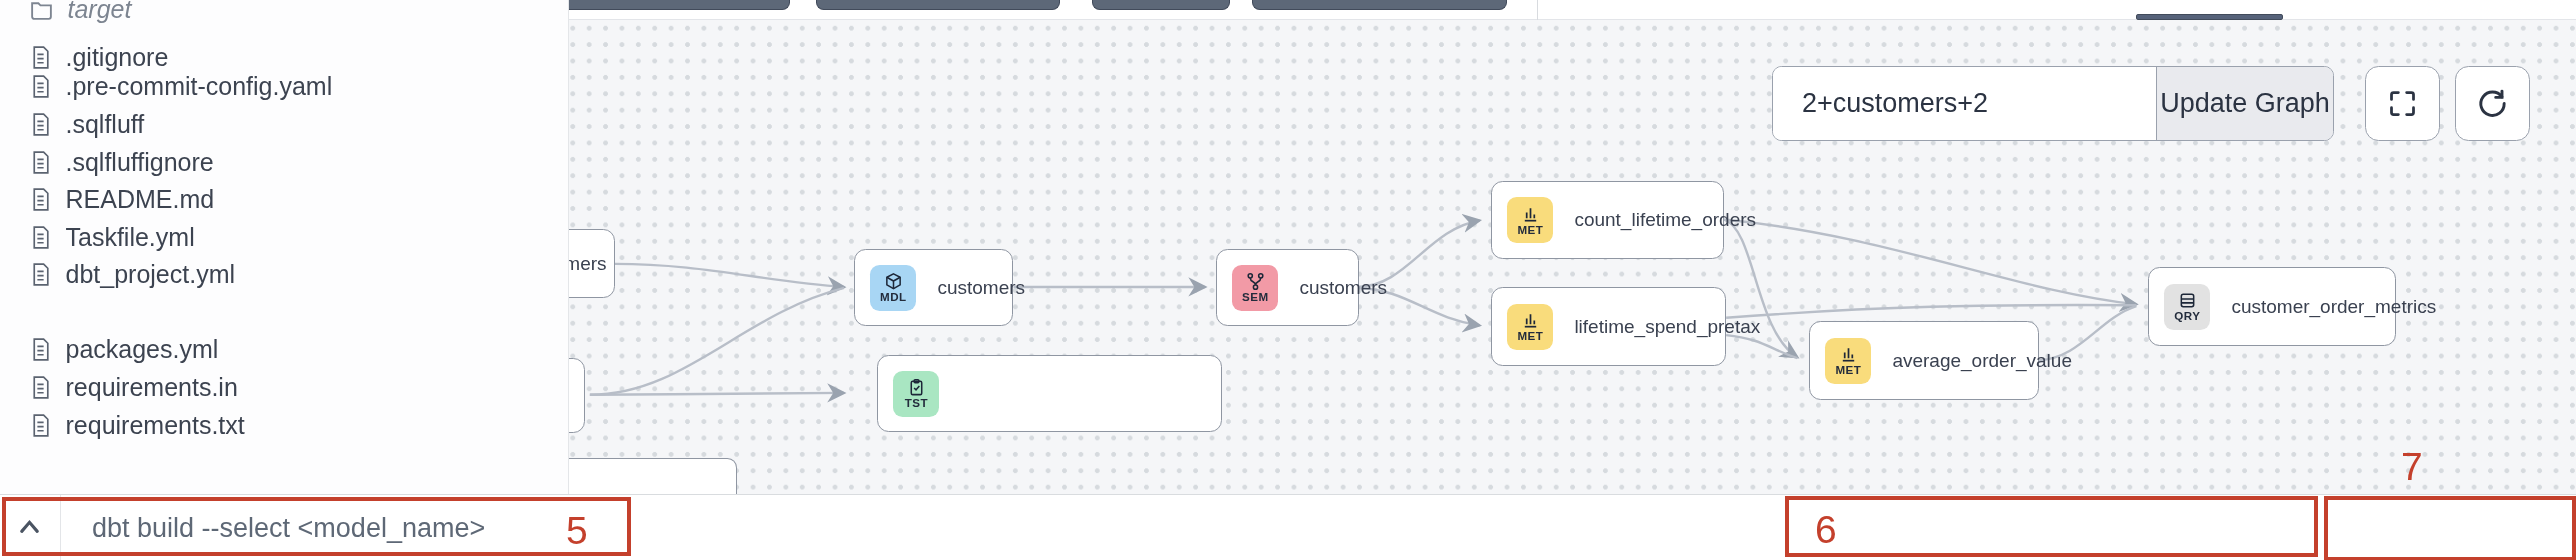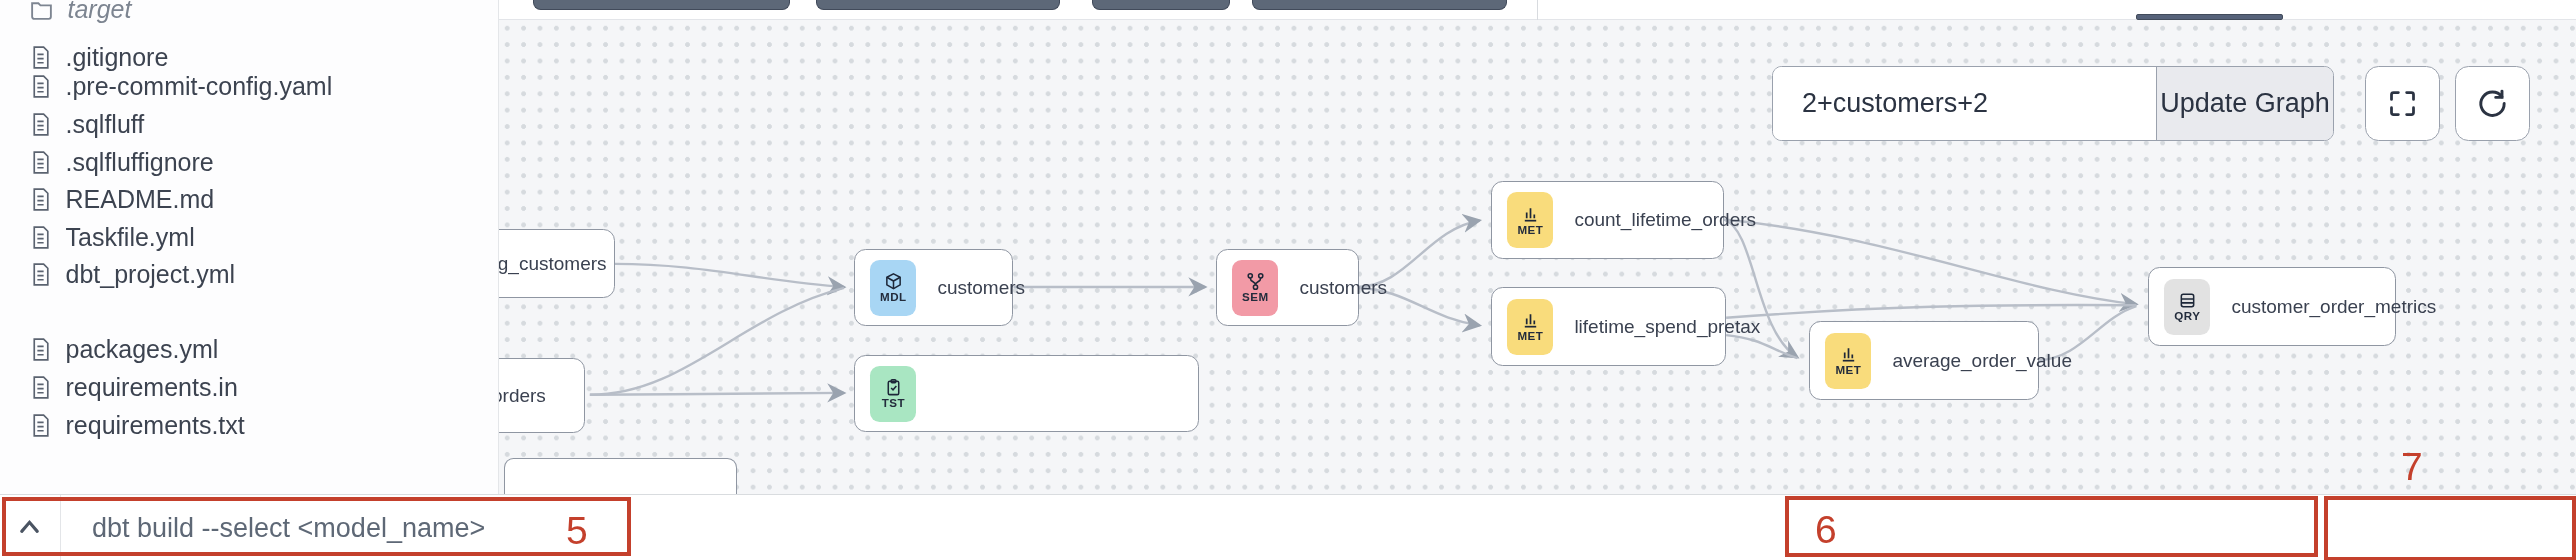--- a/index.html
+++ b/index.html
@@ -29,21 +29,21 @@
   .strip-divider { position:absolute; top:0; width:1px; height:20px; background:#d8dbdf; }
   .tab-indicator { position:absolute; top:13.5px; height:6.7px; background:#56627a; border-radius:1.9px; border:1px solid #424b5b; }
 
   
   .node {
     position:absolute; background:#fff; border:1.9px solid #8f96a2; border-radius:11.6px;
     display:flex; align-items:center; gap:21px; padding-left:15.4px;
   }
   .node-label { font-size:19px; color:#3a4150; white-space:nowrap; }
   .badge {
-    width:46px; height:56px; border-radius:9.6px; flex:0 0 auto;
+    width:46px; height:46px; border-radius:9.6px; flex:0 0 auto;
     display:flex; flex-direction:column; align-items:center; justify-content:center;
   }
   .badge svg { display:block; }
   .badge-label { font-size:11.6px; font-weight:bold; color:#232c3c; line-height:11.6px; letter-spacing:0.5px; }
   .b-mdl { background:#a8d6f4; }
   .b-sem { background:#f29aa6; }
   .b-met { background:#f9dc7c; }
   .b-tst { background:#a9e6c2; }
   .b-qry { background:#e2e2e2; }
   .node-plain { padding-left:0; }
@@ -69,21 +69,21 @@
   .square-btn {
     position:absolute; top:66px; width:75px; height:75px; background:#fff;
     border:1.9px solid #9aa1ad; border-radius:13.5px; display:flex; align-items:center; justify-content:center;
     cursor:pointer;
   }
   #fullscreen-btn { left:2365px; }
   #refresh-btn { left:2455px; }
 
   
   #file-panel {
-    position:absolute; left:0; top:0; width:499px; height:494px;
+    position:absolute; left:0; top:0; width:569px; height:494px;
     background:#fdfdfe; border-right:1px solid #e4e6e9; overflow:hidden;
   }
   .file-row {
     position:absolute; left:0; width:100%; height:38px;
     display:flex; align-items:center; gap:13.5px; padding-left:29px; cursor:pointer;
   }
   .file-row svg { flex:0 0 auto; }
   .file-name { font-size:25px; color:#3c4350; white-space:nowrap; }
   .file-name.dim { color:#7d8591; font-style:italic; }
 
@@ -149,21 +149,21 @@
     <span class="badge b-mdl">
       <svg width="19" height="19" viewBox="0 0 20 20" fill="none" stroke="#1d2738" stroke-width="1.6">
         <path d="M10 2 L17 5.5 V13.5 L10 17.5 L3 13.5 V5.5 Z"></path>
           <path d="M3 5.5 L10 9.5 L17 5.5 M10 9.5 V17.5"></path>
       </svg>
       <span class="badge-label">MDL</span>
     </span>
     <span class="node-label">customers</span>
   </div>
 
-  <div class="node" style="left:854px; top:355px; width:345px; height:77px;">
+  <div class="node" style="left:877px; top:355px; width:345px; height:77px;">
     <span class="badge b-tst">
       <svg width="19" height="19" viewBox="0 0 20 20" fill="none" stroke="#1d2738" stroke-width="1.6">
         <rect x="4.5" y="3.5" width="11" height="14" rx="1.5"></rect>
           <rect x="7.5" y="1.8" width="5" height="3.2" rx="1"></rect>
         <path d="M7.5 10.5 l2 2 l3.5 -4"></path>
       </svg>
       <span class="badge-label">TST</span>
     </span>
   </div>
 

